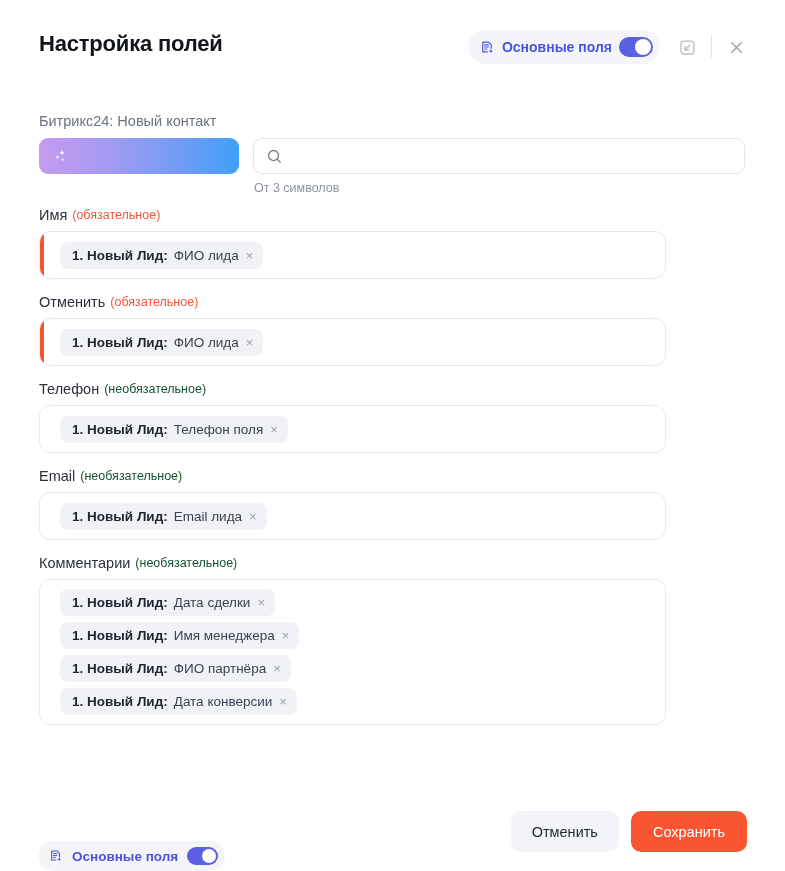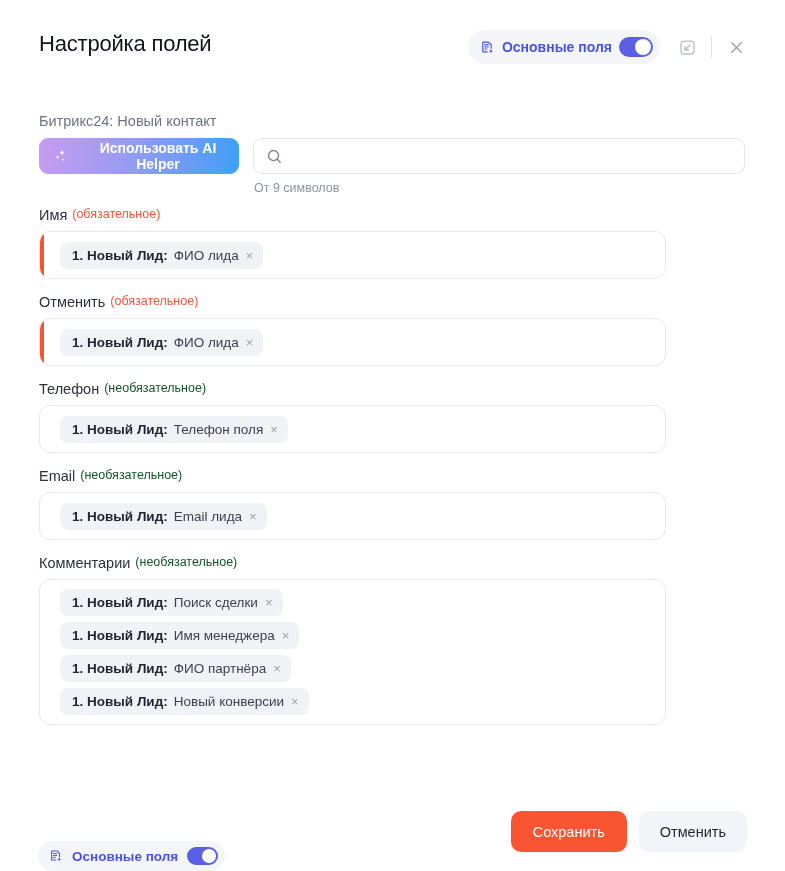--- a/index.html
+++ b/index.html
@@ -13,21 +13,21 @@
     overflow: hidden;
   }
 
   .page { position: relative; width: 785px; height: 871px; }
 
   
   .header { position: absolute; left: 0; top: 0; width: 785px; height: 100px; }
 
   .page-title {
     position: absolute; left: 39px; top: 31px;
-    font-size: 22px; font-weight: 400; letter-spacing: -0.2px;
+    font-size: 22px; font-weight: 700; letter-spacing: -0.2px;
     color: #11141a;
   }
   .page-subtitle {
     position: absolute; left: 39px; top: 69px;
     font-size: 14.5px; color: #6b7280; font-weight: 400; margin-top: 44px;
   }
 
   .header-right {
     position: absolute; right: 34px; top: 30px;
     display: flex; align-items: center; gap: 0px;
@@ -87,21 +87,21 @@
     margin-top: 7px; font-size: 12.5px; color: #8d939e; padding-left: 1px;
   }
 
   
   .fields { position: absolute; left: 39px; top: 207px; width: 707px; }
 
   .field { margin-bottom: 15px; }
 
   .field-label {
     font-size: 14.5px; color: #2b303b; margin-bottom: 8px;
-    display: flex; align-items: flex-start; gap: 5px;
+    display: flex; align-items: center; gap: 5px;
   }
   .req-mark { font-size: 12.5px; color: #f2553d; }
   .opt-mark { font-size: 12.5px; color: #14532d; }
 
   .field-box {
     position: relative; width: 627px; min-height: 48px;
     border: 1px solid #e7e9ee; border-radius: 11px; background: #fff;
     padding: 9px 10px 9px 20px; overflow: hidden;
     display: flex; flex-direction: column; align-items: flex-start; gap: 6px;
     justify-content: center;
@@ -208,34 +208,33 @@
   <div class="controls">
 
     <button class="ai-btn">
       <span style="display:flex;">
         <svg width="17" height="17" viewBox="0 0 18 18" fill="none">
           <path d="M9.6 2.2l.85 2.05 2.05.85-2.05.85-.85 2.05-.85-2.05L6.7 5.1l2.05-.85L9.6 2.2z" fill="#ffffff"></path>
           <path d="M4.8 7.6l.6 1.45 1.45.6-1.45.6-.6 1.45-.6-1.45-1.45-.6 1.45-.6.6-1.45z" fill="#ffffff"></path>
           <path d="M10.6 10.9l.45 1.05 1.05.45-1.05.45-.45 1.05-.45-1.05-1.05-.45 1.05-.45.45-1.05z" fill="#ffffff"></path>
         </svg>
       </span>
-      <span>Использовать AI Helper</span>
     </button>
 
     <div class="search-wrap">
       <div class="search-box">
         <span style="display:flex;flex:none;">
           <svg width="17" height="17" viewBox="0 0 18 18" fill="none">
             <circle cx="8" cy="8" r="5.3" stroke="#7c828e" stroke-width="1.45"></circle>
             <path d="M11.9 11.9l3.1 3.1" stroke="#7c828e" stroke-width="1.45" stroke-linecap="round"></path>
           </svg>
         </span>
         <input class="search-input" type="text" value="" placeholder="Поиск по имени поля" style="">
       </div>
-      <div class="search-hint">От 9 символов</div>
+      <div class="search-hint">От 3 символов</div>
     </div>
   </div>
 
   <div class="fields" id="fields-container">
       <div class="field">
         <div class="field-label">
           <span>Имя</span>
           <span class="req-mark">(обязательное)</span>
         </div>
         <div class="field-box required">
@@ -286,46 +285,46 @@
         </div>
       </div>
       <div class="field">
         <div class="field-label">
           <span>Комментарии</span>
           <span class="opt-mark">(необязательное)</span>
         </div>
         <div class="field-box">
           <span class="tag">
             <span class="tag-src">1. Новый Лид:</span>
-            <span class="tag-name">Поиск сделки</span>
+            <span class="tag-name">Дата сделки</span>
             <span class="tag-x">×</span>
           </span>
           <span class="tag">
             <span class="tag-src">1. Новый Лид:</span>
             <span class="tag-name">Имя менеджера</span>
             <span class="tag-x">×</span>
           </span>
           <span class="tag">
             <span class="tag-src">1. Новый Лид:</span>
             <span class="tag-name">ФИО партнёра</span>
             <span class="tag-x">×</span>
           </span>
           <span class="tag">
             <span class="tag-src">1. Новый Лид:</span>
-            <span class="tag-name">Новый конверсии</span>
+            <span class="tag-name">Дата конверсии</span>
             <span class="tag-x">×</span>
           </span>
         </div>
       </div>
     </div>
 
 
   <div class="footer-actions">
+    <button class="btn btn-cancel">Отменить</button>
     <button class="btn btn-save">Сохранить</button>
-    <button class="btn btn-cancel">Отменить</button>
   </div>
 
   <div class="footer-mode">
     <span style="display:flex;">
       <svg width="14" height="14" viewBox="0 0 16 16" fill="none">
         <path d="M3 2.2h6.1L12 5.1v4.2" stroke="#4b52e0" stroke-width="1.25" stroke-linejoin="round"></path>
         <path d="M3 2.2v10.4h5.2" stroke="#4b52e0" stroke-width="1.25" stroke-linejoin="round"></path>
         <path d="M5 5.2h4M5 7.4h4M5 9.6h2.4" stroke="#4b52e0" stroke-width="1.1" stroke-linecap="round"></path>
         <path d="M11.6 9.6l.7 1.5 1.5.7-1.5.7-.7 1.5-.7-1.5-1.5-.7 1.5-.7.7-1.5z" fill="#4b52e0"></path>
       </svg>

